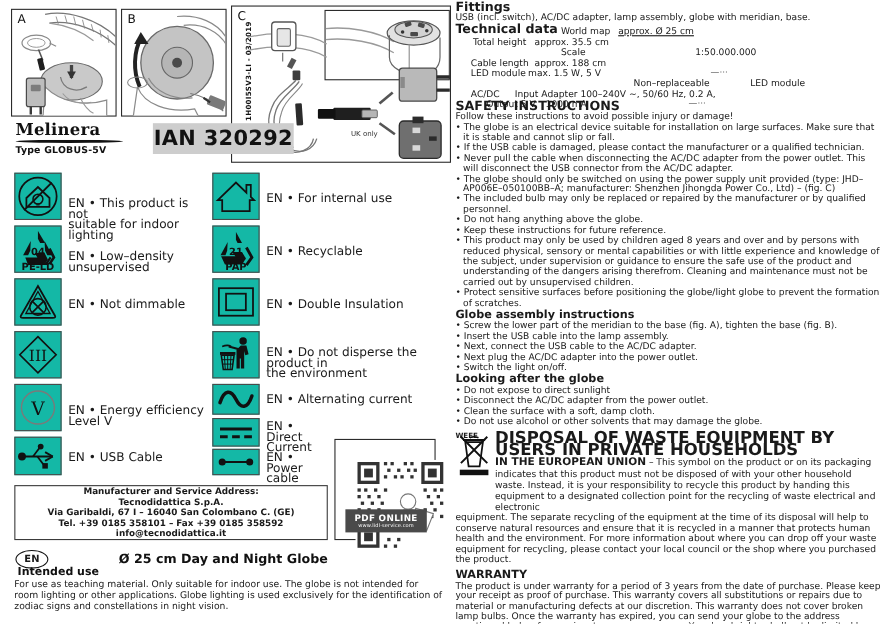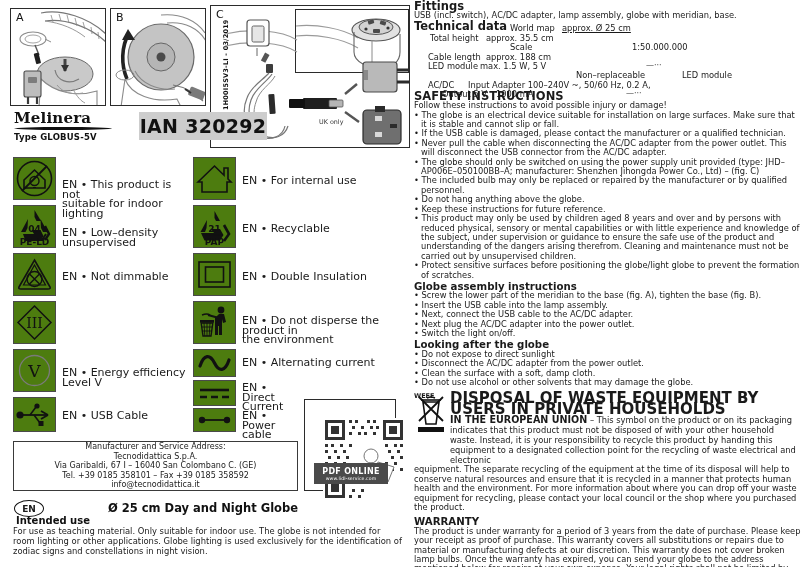--- a/index.html
+++ b/index.html
@@ -27,28 +27,28 @@
   #brandname{font-family:"DejaVu Serif","Liberation Serif",serif;font-weight:bold;
              font-size:15px;letter-spacing:.2px;color:#111;line-height:16px;}
   #brandrule{height:0;border-top:3.2px solid #111;width:98px;margin:1px 0 2px 0;
              border-radius:50%;}
   #brandtype{font-size:8.5px;font-weight:bold;letter-spacing:.2px;color:#111;}
   #ian{position:absolute;left:139px;top:112px;width:128px;height:28px;
        background:#cdcdcd;display:flex;align-items:center;justify-content:center;
        font-size:19px;font-weight:bold;letter-spacing:.3px;color:#111;}
 
   
-  .ibox{position:absolute;box-sizing:border-box;border:1.1px solid #4a4a4a;background:#4d7c0f;}
+  .ibox{position:absolute;box-sizing:border-box;border:1.1px solid #4a4a4a;background:#14b8a6;}
   .ilabel{position:absolute;font-size:11px;line-height:9.6px;color:#1a1a1a;}
 
   
   #mfr{position:absolute;left:13px;top:441px;width:285px;height:50px;
        border:1.1px solid #3a3a3a;box-sizing:border-box;
        display:flex;flex-direction:column;align-items:center;justify-content:center;
-       font-size:8px;line-height:9.6px;color:#1a1a1a;text-align:center;}
+       font-size:8px;line-height:9.6px;color:#1a1a1a;text-align:center;font-weight:bold;}
 
   
   #pdfbox{position:absolute;left:304px;top:399px;width:92px;height:92px;
           border:1.3px solid #2b2b2b;box-sizing:border-box;padding:18px;background:#fff;}
   #pdfbanner{position:absolute;left:9px;bottom:6px;width:74px;height:21px;background:#4a4a4a;
              color:#fff;display:flex;flex-direction:column;align-items:center;justify-content:center;}
   #pdfbanner .t1{font-size:8px;font-weight:bold;letter-spacing:.3px;}
   #pdfbanner .t2{font-size:4.6px;letter-spacing:.1px;}
 
   

